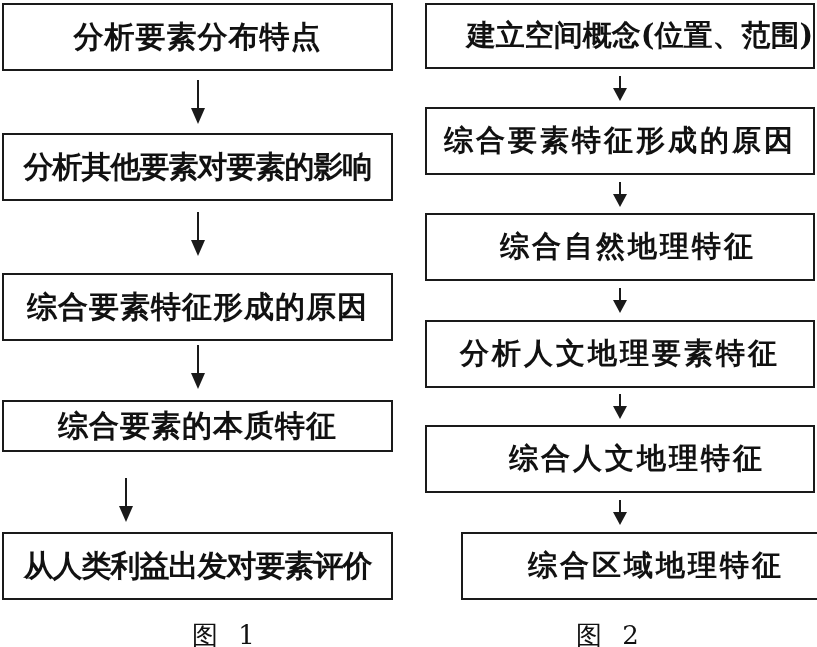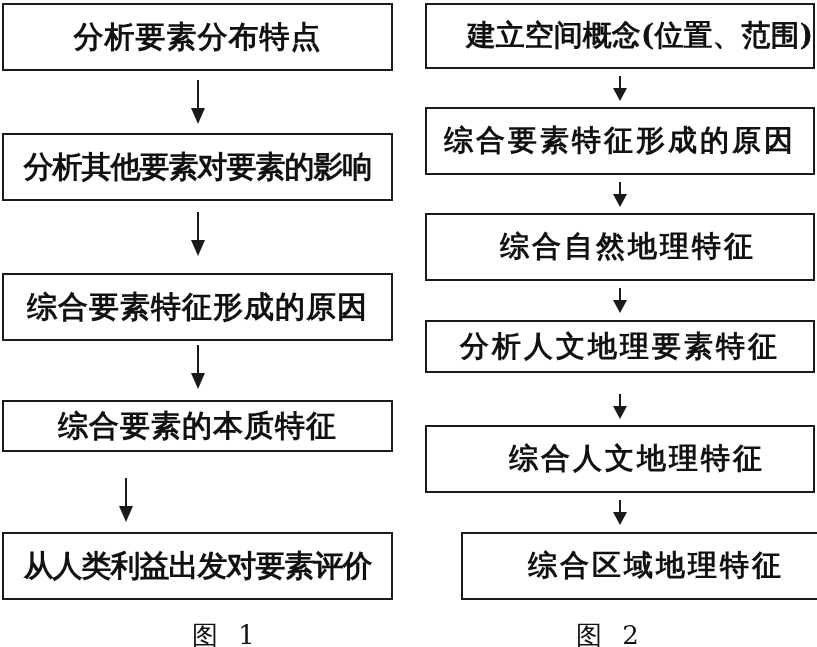--- a/index.html
+++ b/index.html
@@ -73,21 +73,21 @@
     <div class="shaft" style="height:14px;"></div>
       <div class="head" style="top:12px;border-top-width:13px;"></div>
   </div>
   <div class="box r" style="top:213px;height:68px;padding-left:16px;">
     <span>综合自然地理特征</span>
   </div>
   <div class="arrow" style="left:613px;top:288px;height:26px;">
     <div class="shaft" style="height:14px;"></div>
       <div class="head" style="top:12px;border-top-width:13px;"></div>
   </div>
-  <div class="box r" style="top:320px;height:53px;">
+  <div class="box r" style="top:320px;height:68px;">
     <span>分析人文地理要素特征</span>
   </div>
   <div class="arrow" style="left:613px;top:394px;height:26px;">
     <div class="shaft" style="height:14px;"></div>
       <div class="head" style="top:12px;border-top-width:13px;"></div>
   </div>
   <div class="box r" style="top:425px;height:68px;padding-left:34px;">
     <span>综合人文地理特征</span>
   </div>
   <div class="arrow" style="left:613px;top:500px;height:26px;">

